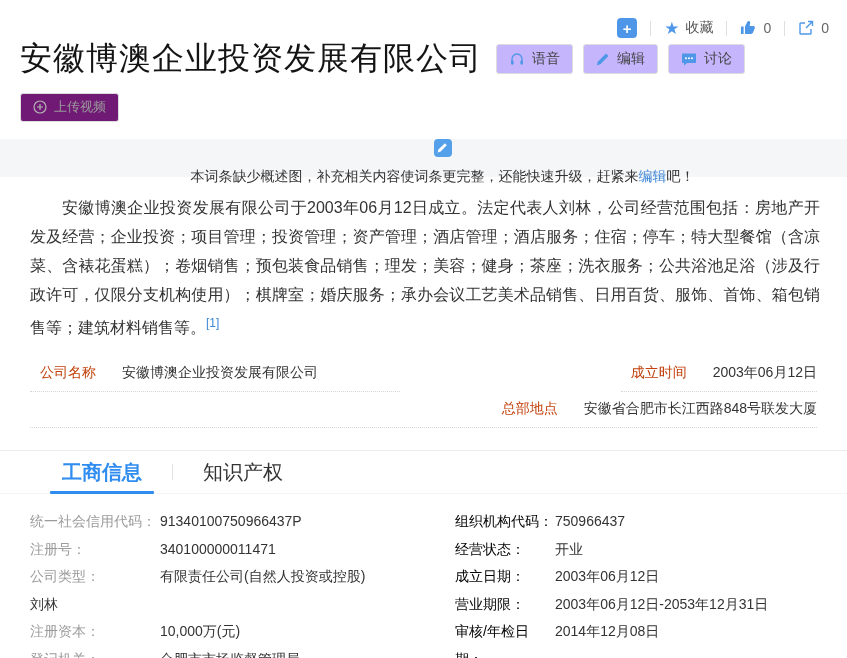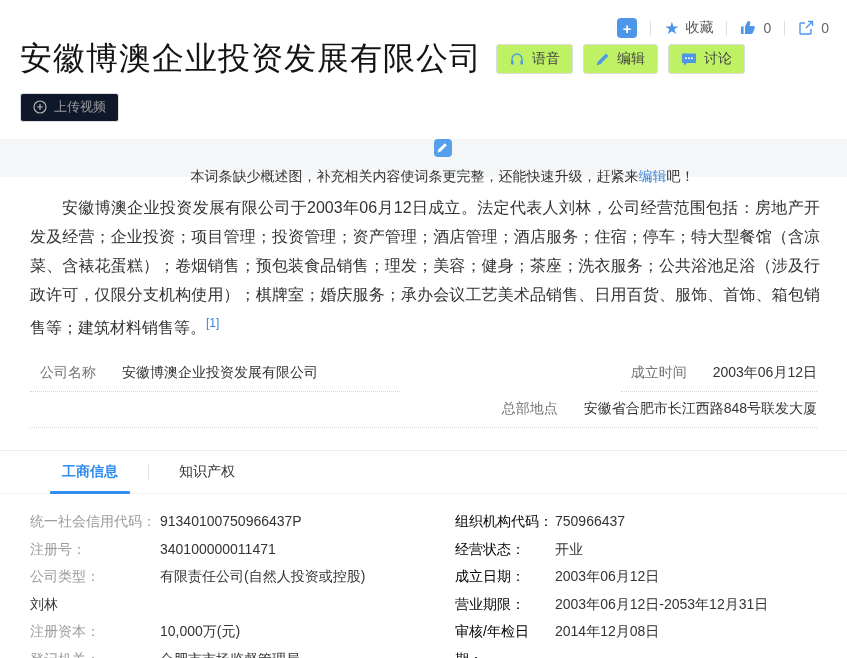--- a/index.html
+++ b/index.html
@@ -25,29 +25,29 @@
   .count-item svg { display:block; }
 
   
   .title-row { margin:40px 0 0 20px; display:flex; align-items:flex-end; }
   h1.entry-title {
     font-size:32px; font-weight:400; color:#141414; line-height:1.15; letter-spacing:1px;
   }
   .title-btns { display:flex; gap:10px; margin-left:14px; margin-bottom:3px; }
   .tbtn {
     display:flex; align-items:center; gap:7px; cursor:pointer;
-    border:1px solid #dcdcdc; border-radius:3px; background:#bef264;
+    border:1px solid #dcdcdc; border-radius:3px; background:#c4b5fd;
     padding:5px 12px; font-size:14px; color:#444;
   }
   .tbtn svg { display:block; }
 
   
   .upload-btn {
     margin:16px 0 0 20px; display:inline-flex; align-items:center; gap:7px; cursor:pointer;
-    border:1px solid #ddd; border-radius:3px; background:#0f172a;
+    border:1px solid #ddd; border-radius:3px; background:#701a75;
     padding:4px 12px 5px; font-size:13px; color:#9b9b9b;
   }
 
   
   .notice {
     margin-top:17px; background:#f5f6f7; height:38px;
     display:flex; align-items:center; gap:11px;
     padding-left:38px; font-size:14px; color:#333;flex-direction:column;
   }
   .notice-icon {
@@ -67,29 +67,29 @@
   .basic-info {
     margin:14px 30px 0 30px; display:flex;
     border-bottom:1px dotted #d6d6d6; font-size:14px;
   }
   .bi-col { display:flex; flex-direction:column; }
   .bi-col.left  { width:47%; }
   .bi-col.right { width:53%;align-items:flex-end; }
   .bi-row { display:flex; padding:8px 0 9px; align-items:baseline; }
   .bi-row.bordered { border-bottom:1px dotted #d6d6d6; }
   .bi-spacer { height:31px; }
-  .bi-label { width:92px; color:#737373; flex-shrink:0; padding-left:10px; }
+  .bi-label { width:92px; color:#c2410c; flex-shrink:0; padding-left:10px; }
   .bi-value { color:#333; }
 
   
   .tab-bar {
     margin-top:22px; height:44px; border-top:1px solid #ececec; border-bottom:1px solid #f4f4f4;
     display:flex; align-items:center; padding-left:62px; position:relative;
   }
-  .tab { font-size:14px; color:#333; height:100%; display:flex; align-items:center; position:relative; cursor:pointer; }
+  .tab { font-size:20px; color:#333; height:100%; display:flex; align-items:center; position:relative; cursor:pointer; }
   .tab.active { color:#2f8cf0; font-weight:bold; }
   .tab.active::after {
     content:""; position:absolute; left:-12px; right:-12px; bottom:-1px;
     height:3px; background:#2f8cf0; border-radius:1px;
   }
   .tab-sep { width:1px; height:16px; background:#e3e3e3; margin:0 30px; }
 
   
   .biz { padding:14px 30px 0; font-size:14px; }
   .biz-grid { display:flex; }

